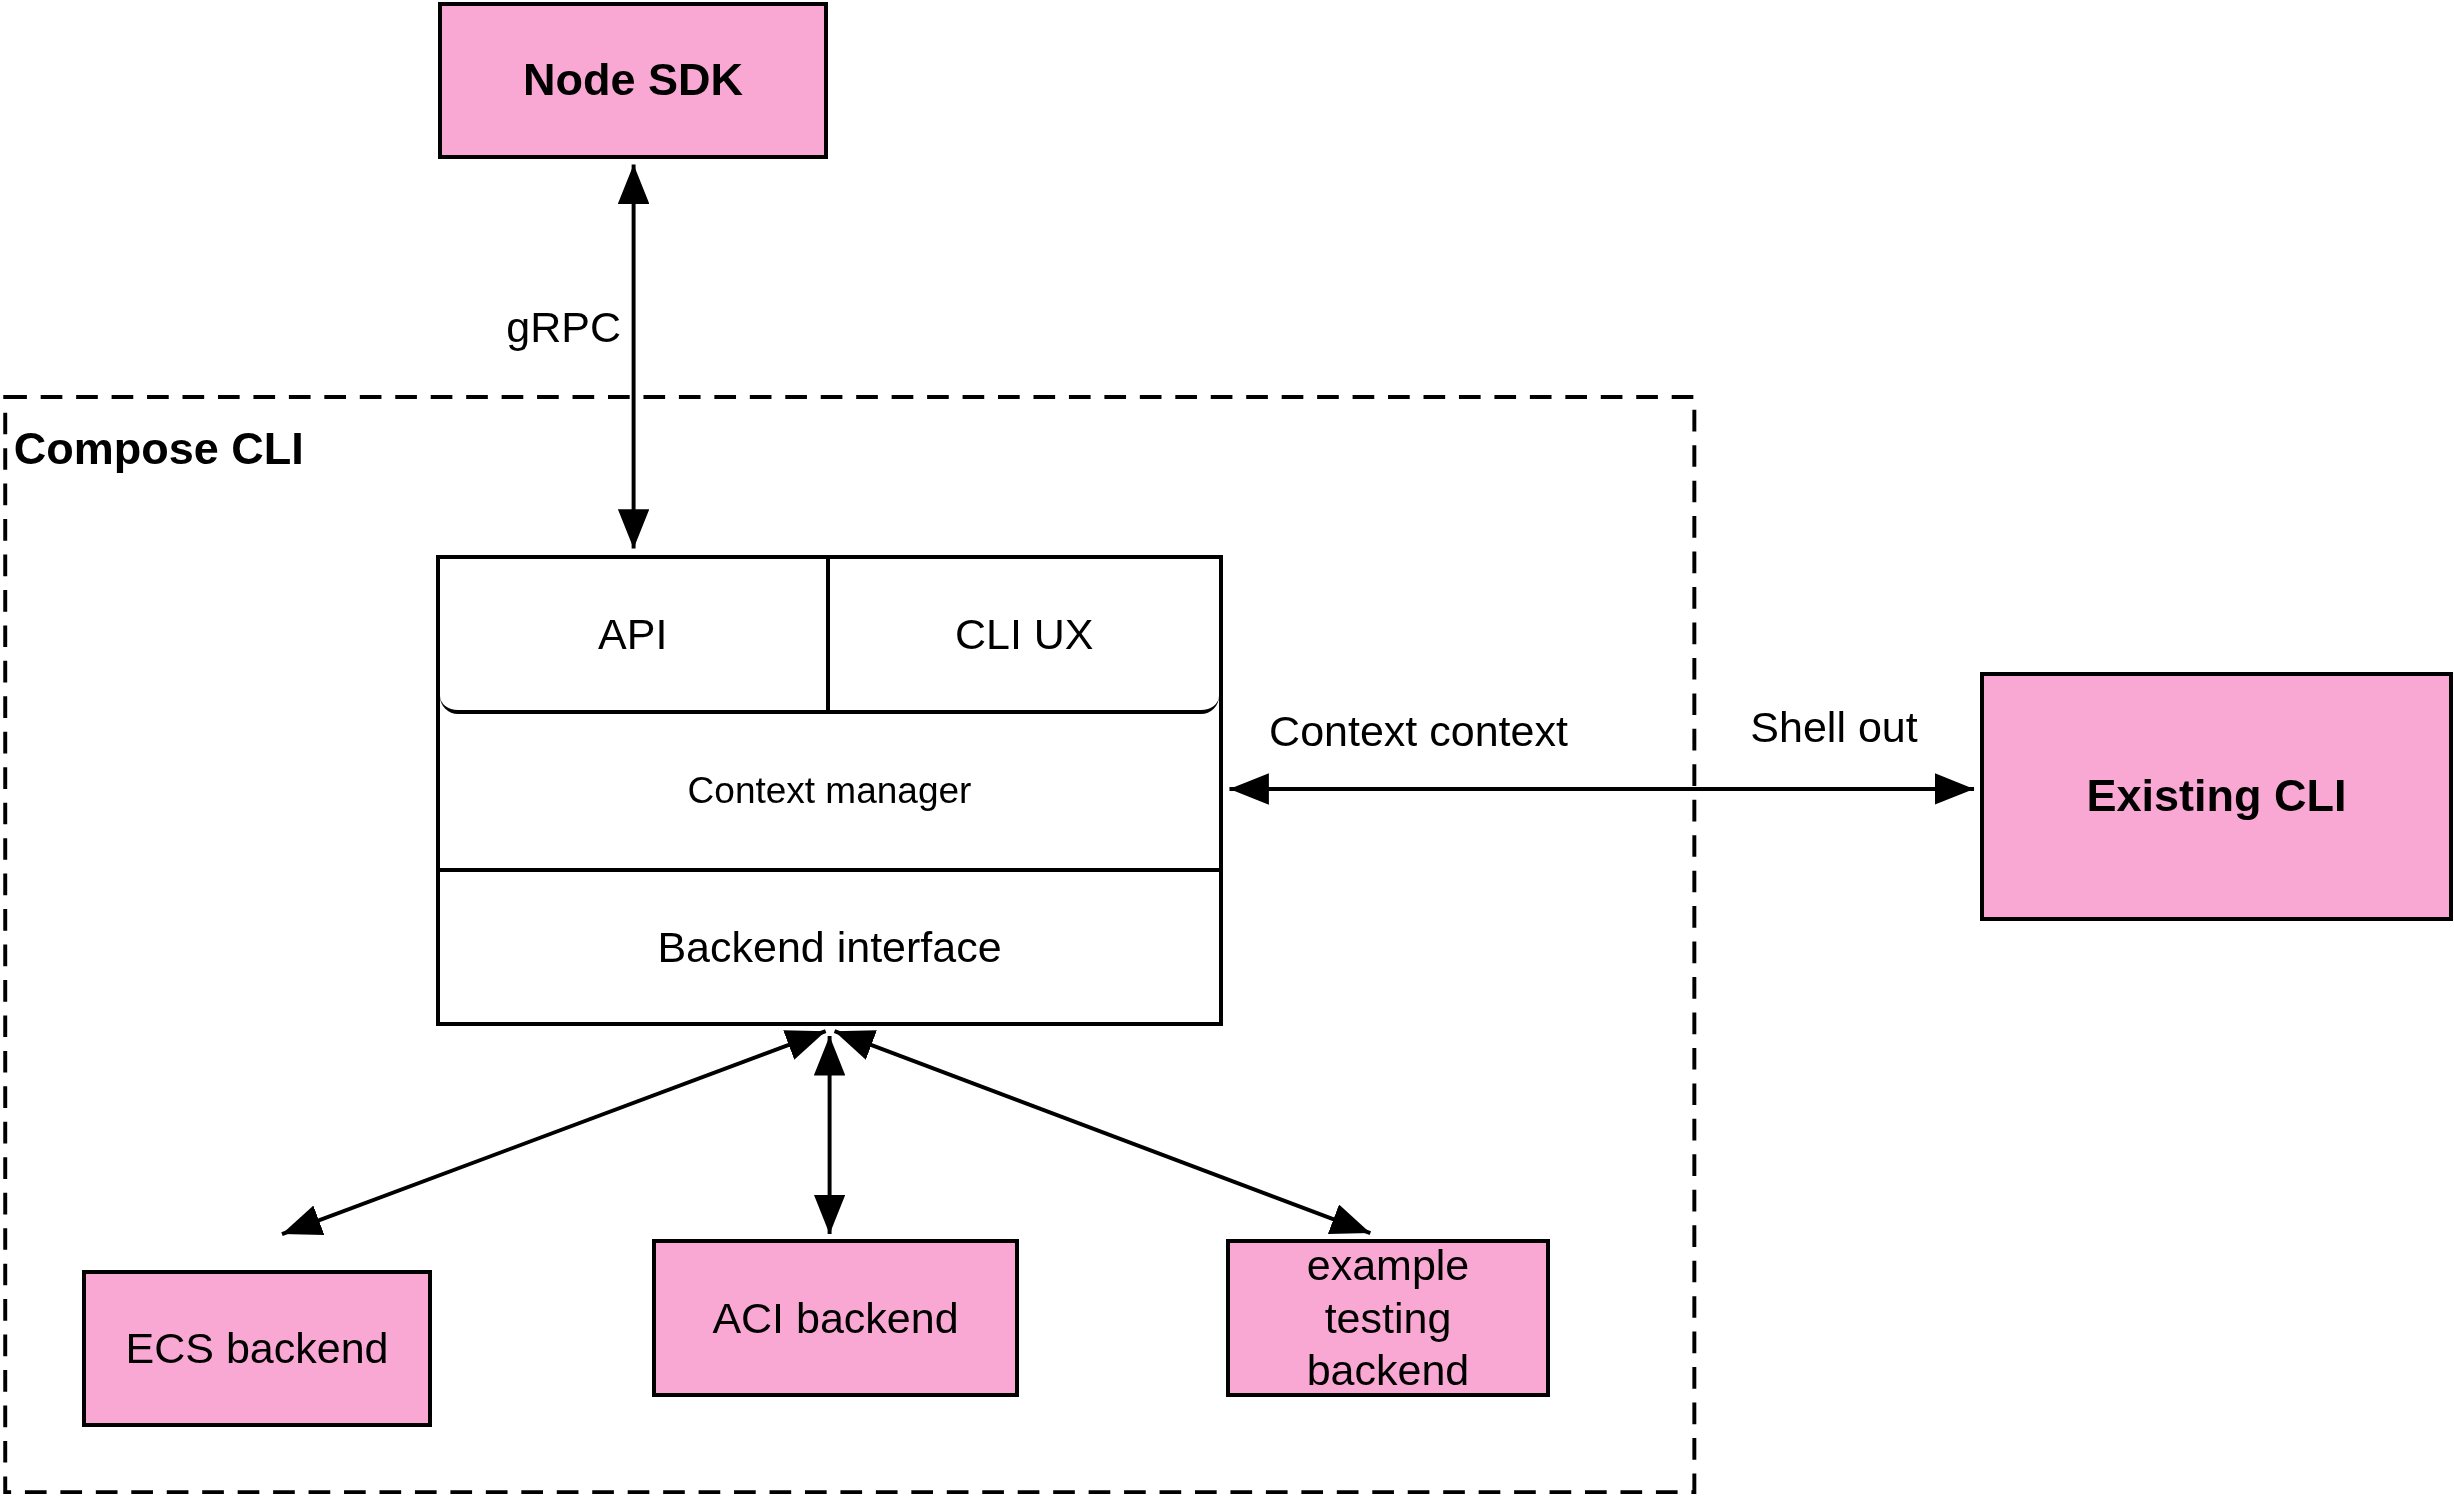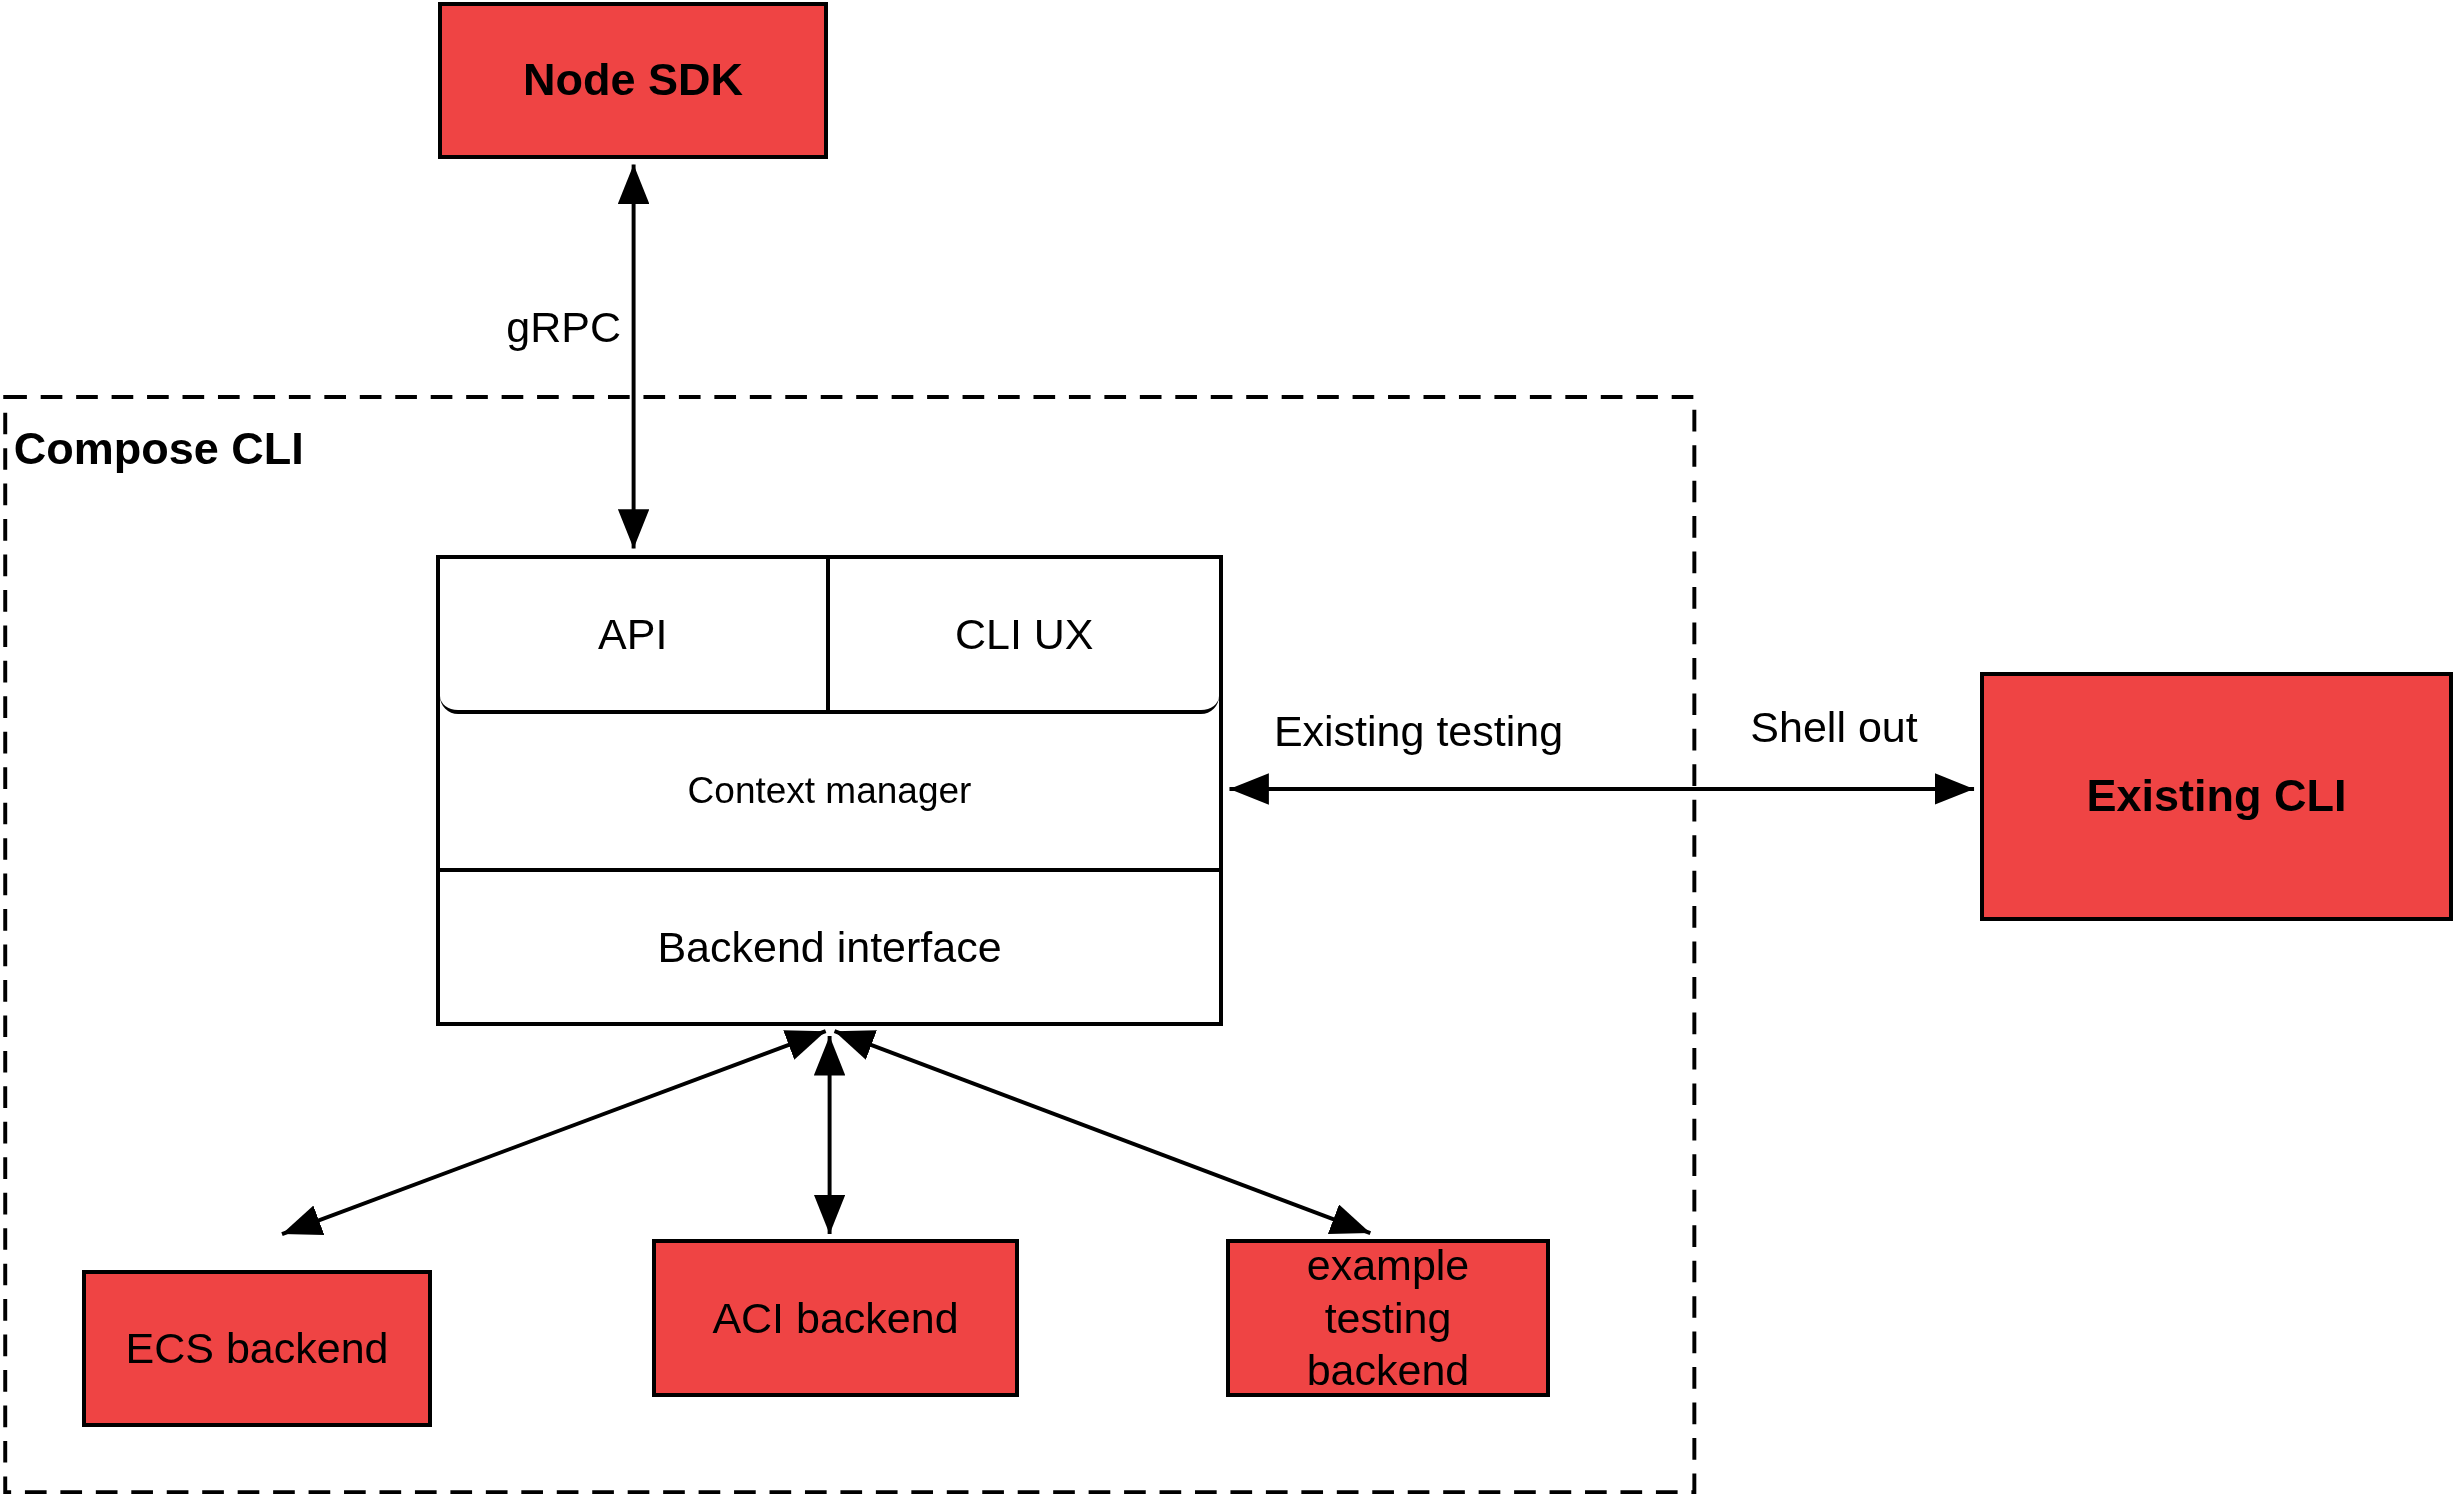--- a/index.html
+++ b/index.html
@@ -21,21 +21,21 @@
     left: 0;
     top: 0;
     width: 2455px;
     height: 1501px;
     z-index: 1;
   }
   .node {
     position: absolute;
     box-sizing: border-box;
     border: 4.9px solid #000000;
-    background: #ef4444;
+    background: #f9a8d4;
     display: flex;
     align-items: center;
     justify-content: center;
     text-align: center;
     font-size: 43px;
     line-height: 1.22;
     z-index: 2;
   }
   .node.bold { font-weight: bold; font-size: 45px; }
 
@@ -152,18 +152,18 @@
   <div class="node bold existing-cli">Existing CLI</div>
 
   <div class="node ecs-backend">ECS backend</div>
 
   <div class="node aci-backend">ACI backend</div>
 
   <div class="node example-backend">example testing backend</div>
 
   <div class="edge-label grpc-label">gRPC</div>
 
-  <div class="edge-label context-label">Existing testing</div>
+  <div class="edge-label context-label">Context context</div>
 
   <div class="edge-label shellout-label">Shell out</div>
 
 </div>
 
 
 </body></html>

